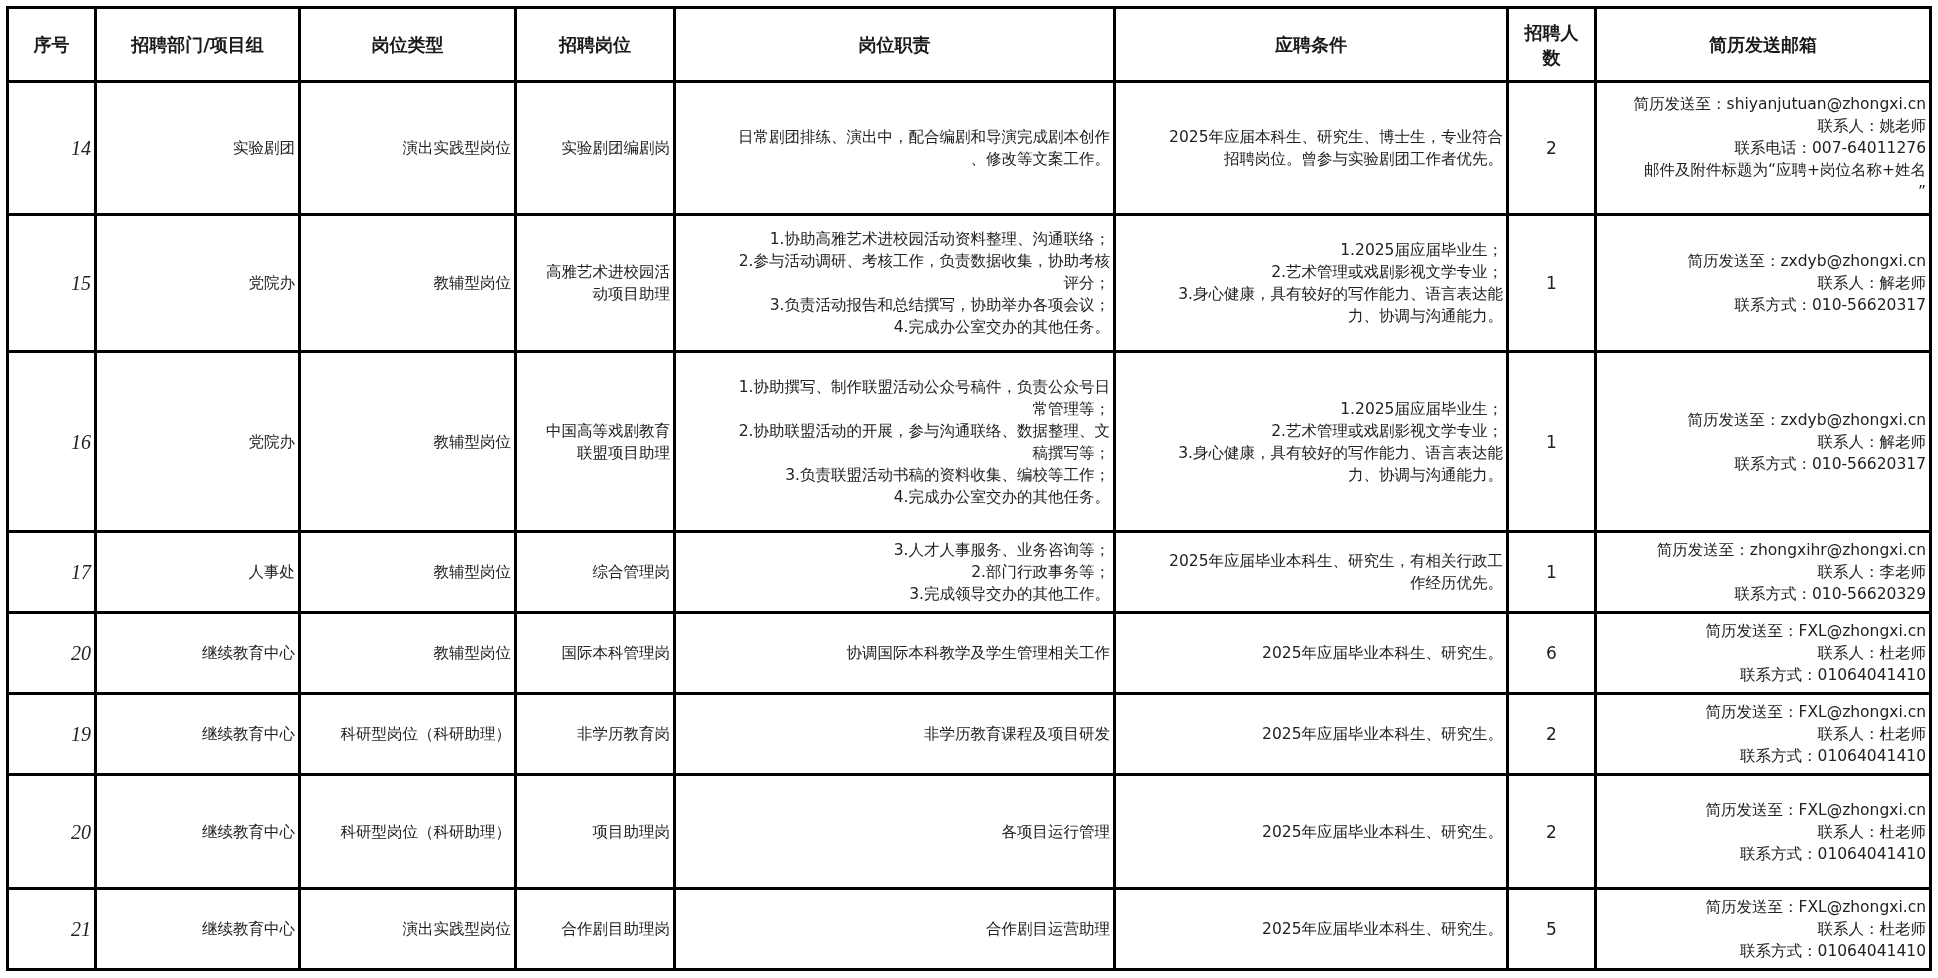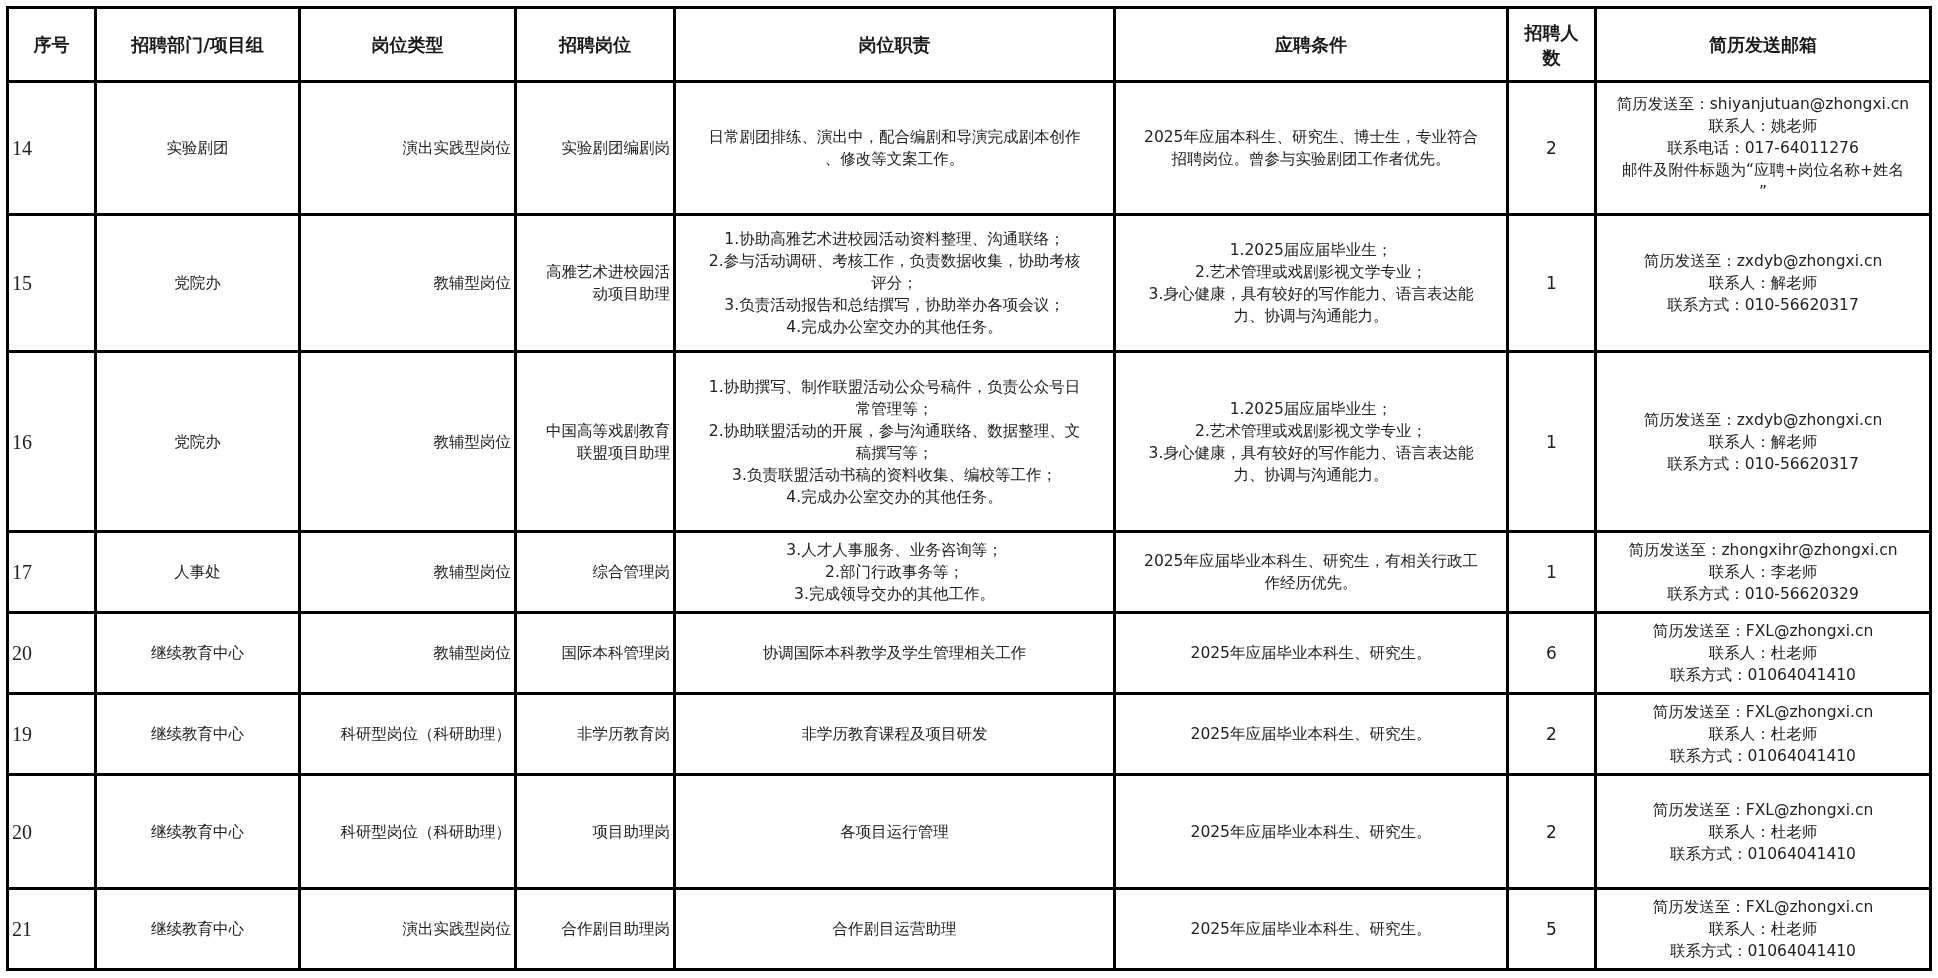--- a/index.html
+++ b/index.html
@@ -11,23 +11,23 @@
     width: 1923px;
   }
   table.recruit td, table.recruit th {
     border: 3px solid #000; padding: 0 3px; vertical-align: middle;
     font-size: 15.5px; line-height: 22px; box-sizing: border-box;
   }
   table.recruit th {
     font-weight: bold; font-size: 18px; text-align: center; color: #1a1a1a;
     line-height: 25px;
   }
-  .c-no { text-align: left; font-family: "Liberation Serif", "DejaVu Serif", serif; font-size: 20px !important; }
+  .c-no { text-align: right; font-family: "Liberation Serif", "DejaVu Serif", serif; font-size: 20px !important; font-style: italic; }
   .c-center { text-align: right; }
-  .c-left { text-align: center; }
+  .c-left { text-align: right; }
   .line { display: block; }
   .c-count { text-align: center; font-size: 17px !important; }
 </style>
 </head>
 <body>
 
 <table class="recruit">
   <colgroup>
     <col style="width:88px">
     <col style="width:204px">
@@ -65,21 +65,21 @@
         <span class="line">、修改等文案工作。</span>
       </td>
       <td class="c-left">
         <span class="line">2025年应届本科生、研究生、博士生，专业符合</span>
         <span class="line">招聘岗位。曾参与实验剧团工作者优先。</span>
       </td>
       <td class="c-count">2</td>
       <td class="c-left">
         <span class="line">简历发送至：shiyanjutuan@zhongxi.cn</span>
         <span class="line">联系人：姚老师</span>
-        <span class="line">联系电话：017-64011276</span>
+        <span class="line">联系电话：007-64011276</span>
         <span class="line">邮件及附件标题为“应聘+岗位名称+姓名</span>
         <span class="line">”</span>
       </td>
     </tr>
 
     <tr style="height:137px">
       <td class="c-no">15</td>
       <td class="c-left">党院办</td>
       <td class="c-center">教辅型岗位</td>
       <td class="c-center">

